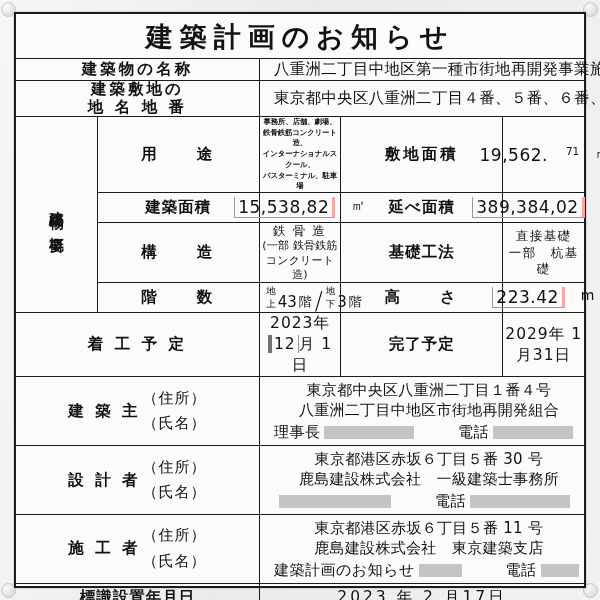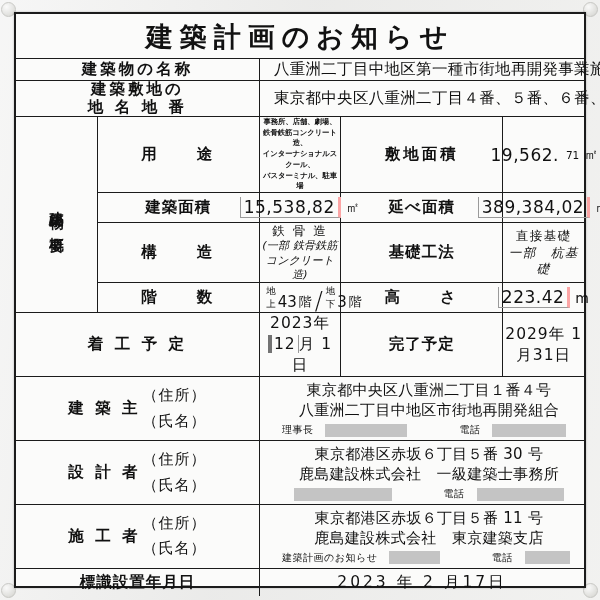--- a/index.html
+++ b/index.html
@@ -123,23 +123,23 @@
     line-height: 1.45;
     letter-spacing: -0.1px;
     padding: 2px 4px;
     text-align: center;
     font-weight: 600;
   }
 
   
   .num-wrap {
     display: flex;
-    align-items: center;
+    align-items: flex-start;
     justify-content: center;
-    gap: 5px;
+    gap: 16px;
     font-size: 17px;
     letter-spacing: .5px;
   }
   .num-box {
     padding: 0 3px;
     border-left: 1px solid #9a9a9a;
     border-right: 3px solid #fca5a5;
     border-bottom: 1px solid #9a9a9a;
   }
   .num-plain { padding: 0 2px; }
@@ -149,22 +149,22 @@
     vertical-align: super;
     letter-spacing: 0;
   }
 
   
   .two-line {
     font-size: 12px;
     line-height: 1.3;
     letter-spacing: .2px;
   }
-  .two-line .l1 { font-size: 12.5px; letter-spacing: 2px; }
-  .two-line .l2 { font-size: 11px; font-style: italic; }
+  .two-line .l1 { font-size: 12.5px; letter-spacing: 2px; font-family: Liberation Serif, serif; }
+  .two-line .l2 { font-size: 11px; }
   .found .l1 { font-size: 12.5px; letter-spacing: 1.5px; }
   .found .l2 { font-size: 12.5px; letter-spacing: 1.5px; }
 
   
   .floors {
     display: flex;
     align-items: flex-end;
     justify-content: center;
     gap: 2px;
     font-size: 15px;
@@ -219,23 +219,23 @@
   }
   .party-body .ln {
     font-size: 15px;
     line-height: 1.33;
     letter-spacing: .3px;
     white-space: nowrap;
   }
   .party-foot {
     display: flex;
     align-items: center;
-    gap: 8px;
+    gap: 0;
     margin-top: 2px;
-    font-size: 10px;
+    font-size: 15px;
   }
   .party-foot .ttl { letter-spacing: .5px; white-space: nowrap; }
   .redact {
     background: #c4c4c4;
     height: 13px;
     display: inline-block;
     vertical-align: middle;
   }
   .r-name { width: 112px; margin-left: 4px; }
   .r-tel  { width: 100px; margin-left: 4px; }

